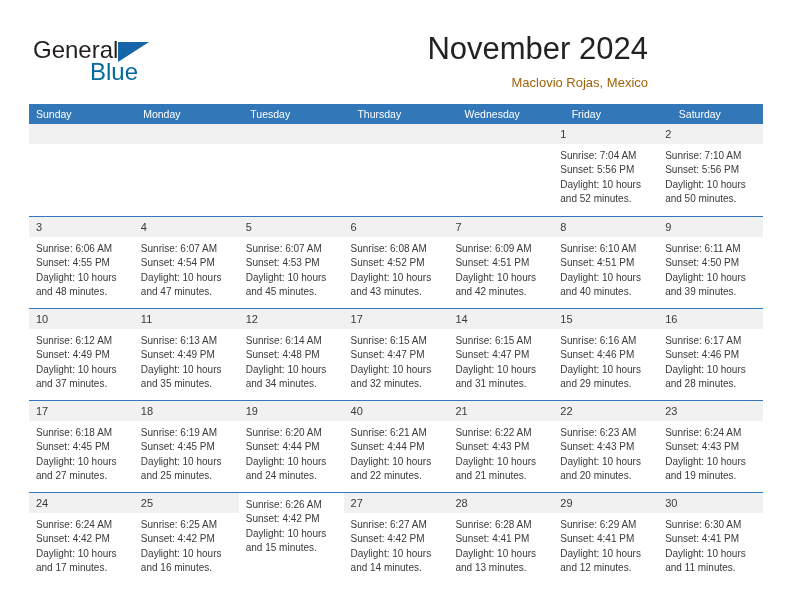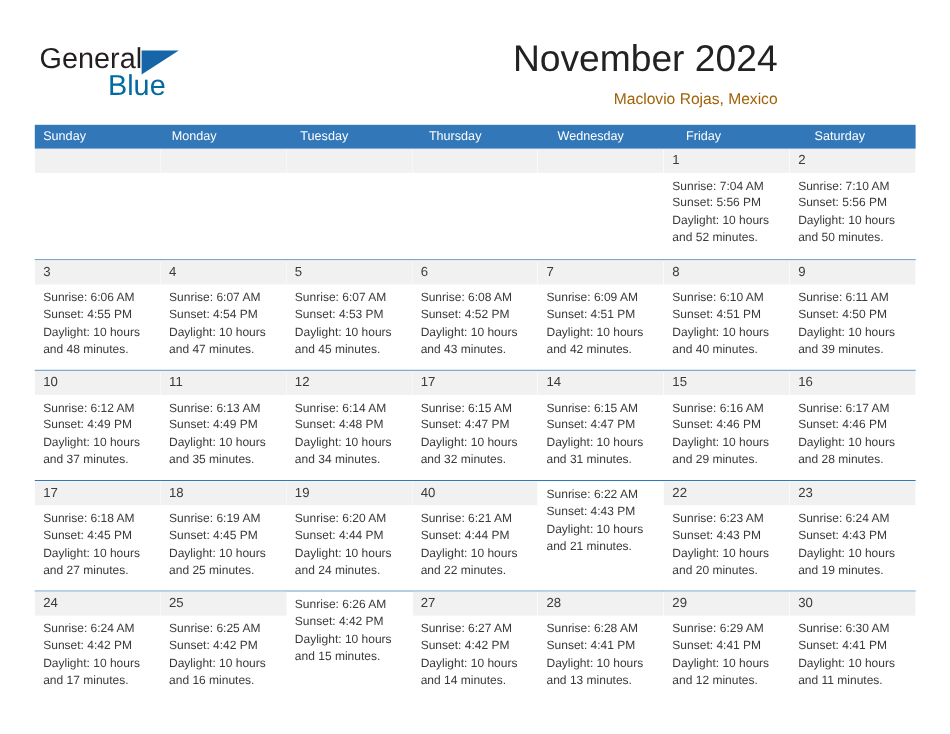--- a/index.html
+++ b/index.html
@@ -385,20 +385,21 @@
           <div class="day-cell">
             <div class="daynum-band">40</div>
             <div class="details">
               <div>Sunrise: 6:21 AM</div>
               <div>Sunset: 4:44 PM</div>
               <div>Daylight: 10 hours</div>
               <div>and 22 minutes.</div>
             </div>
           </div>
           <div class="day-cell">
+            <div class="daynum-band">21</div>
             <div class="details">
               <div>Sunrise: 6:22 AM</div>
               <div>Sunset: 4:43 PM</div>
               <div>Daylight: 10 hours</div>
               <div>and 21 minutes.</div>
             </div>
           </div>
           <div class="day-cell">
             <div class="daynum-band">22</div>
             <div class="details">

